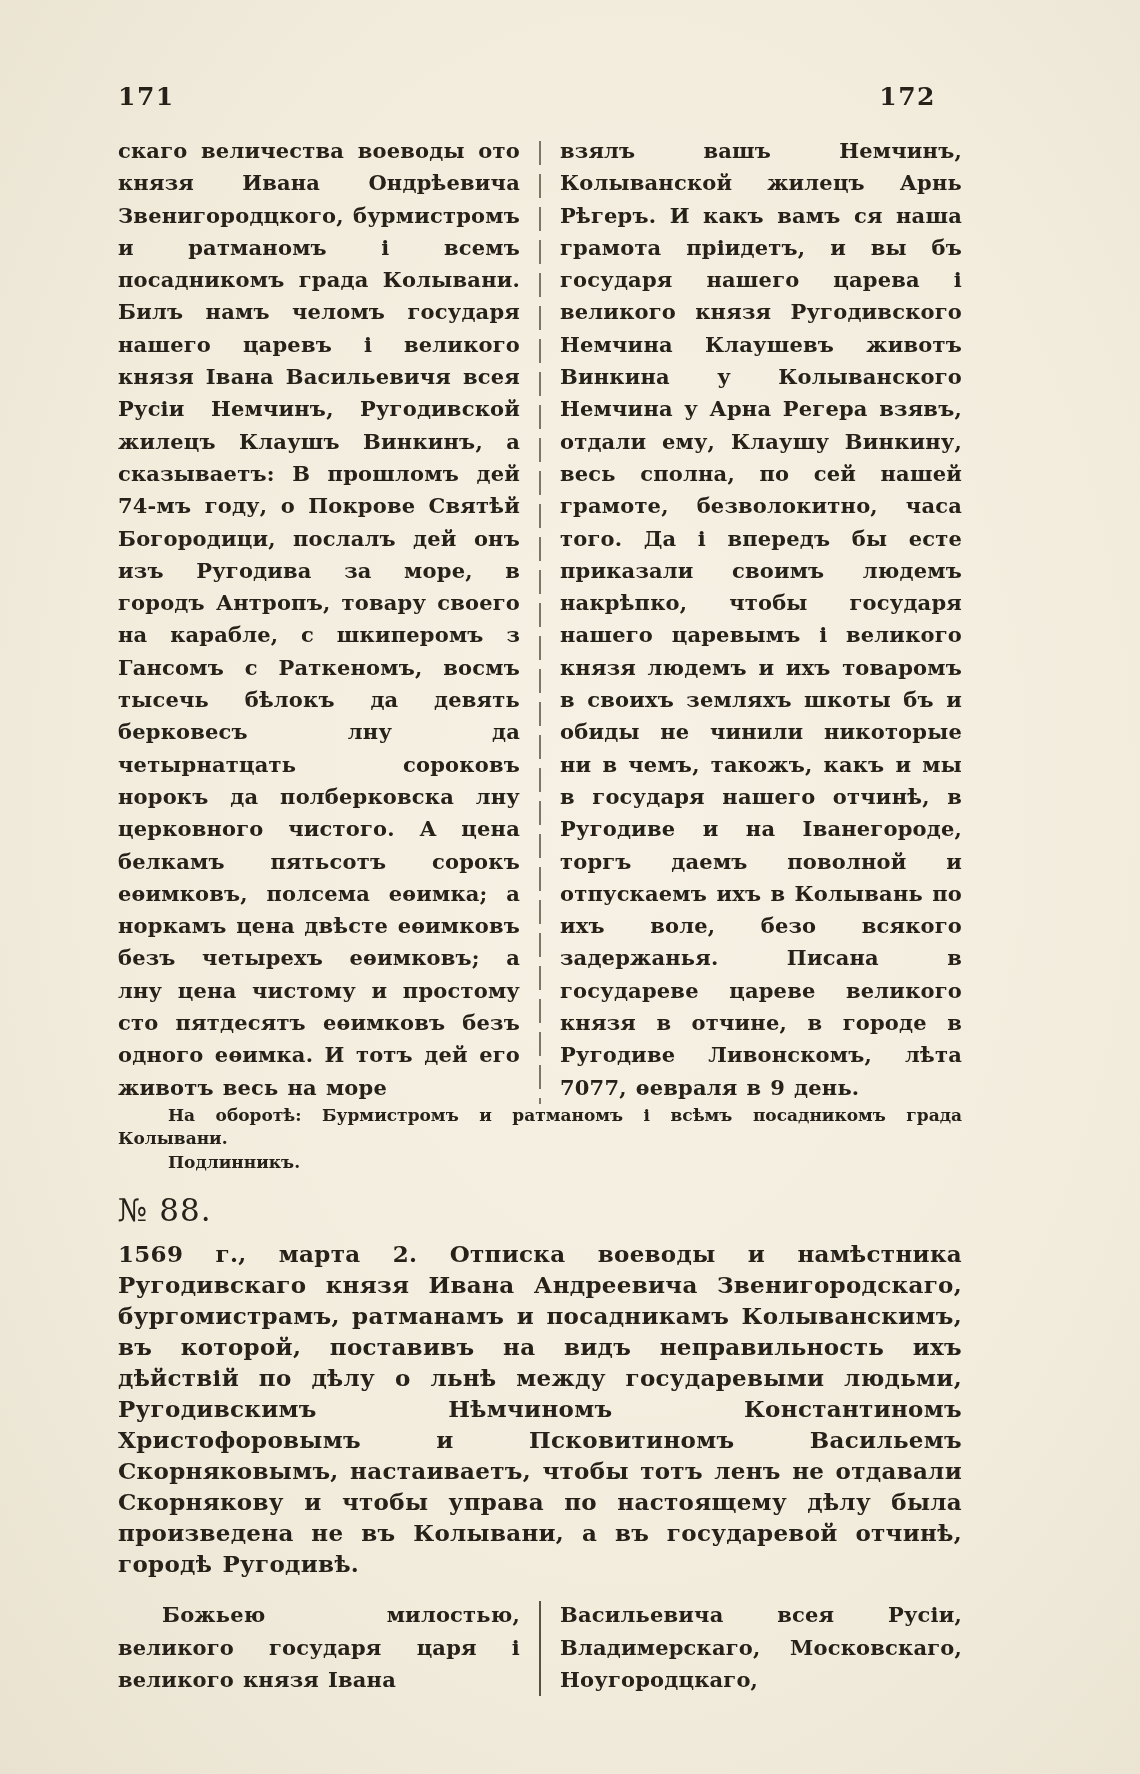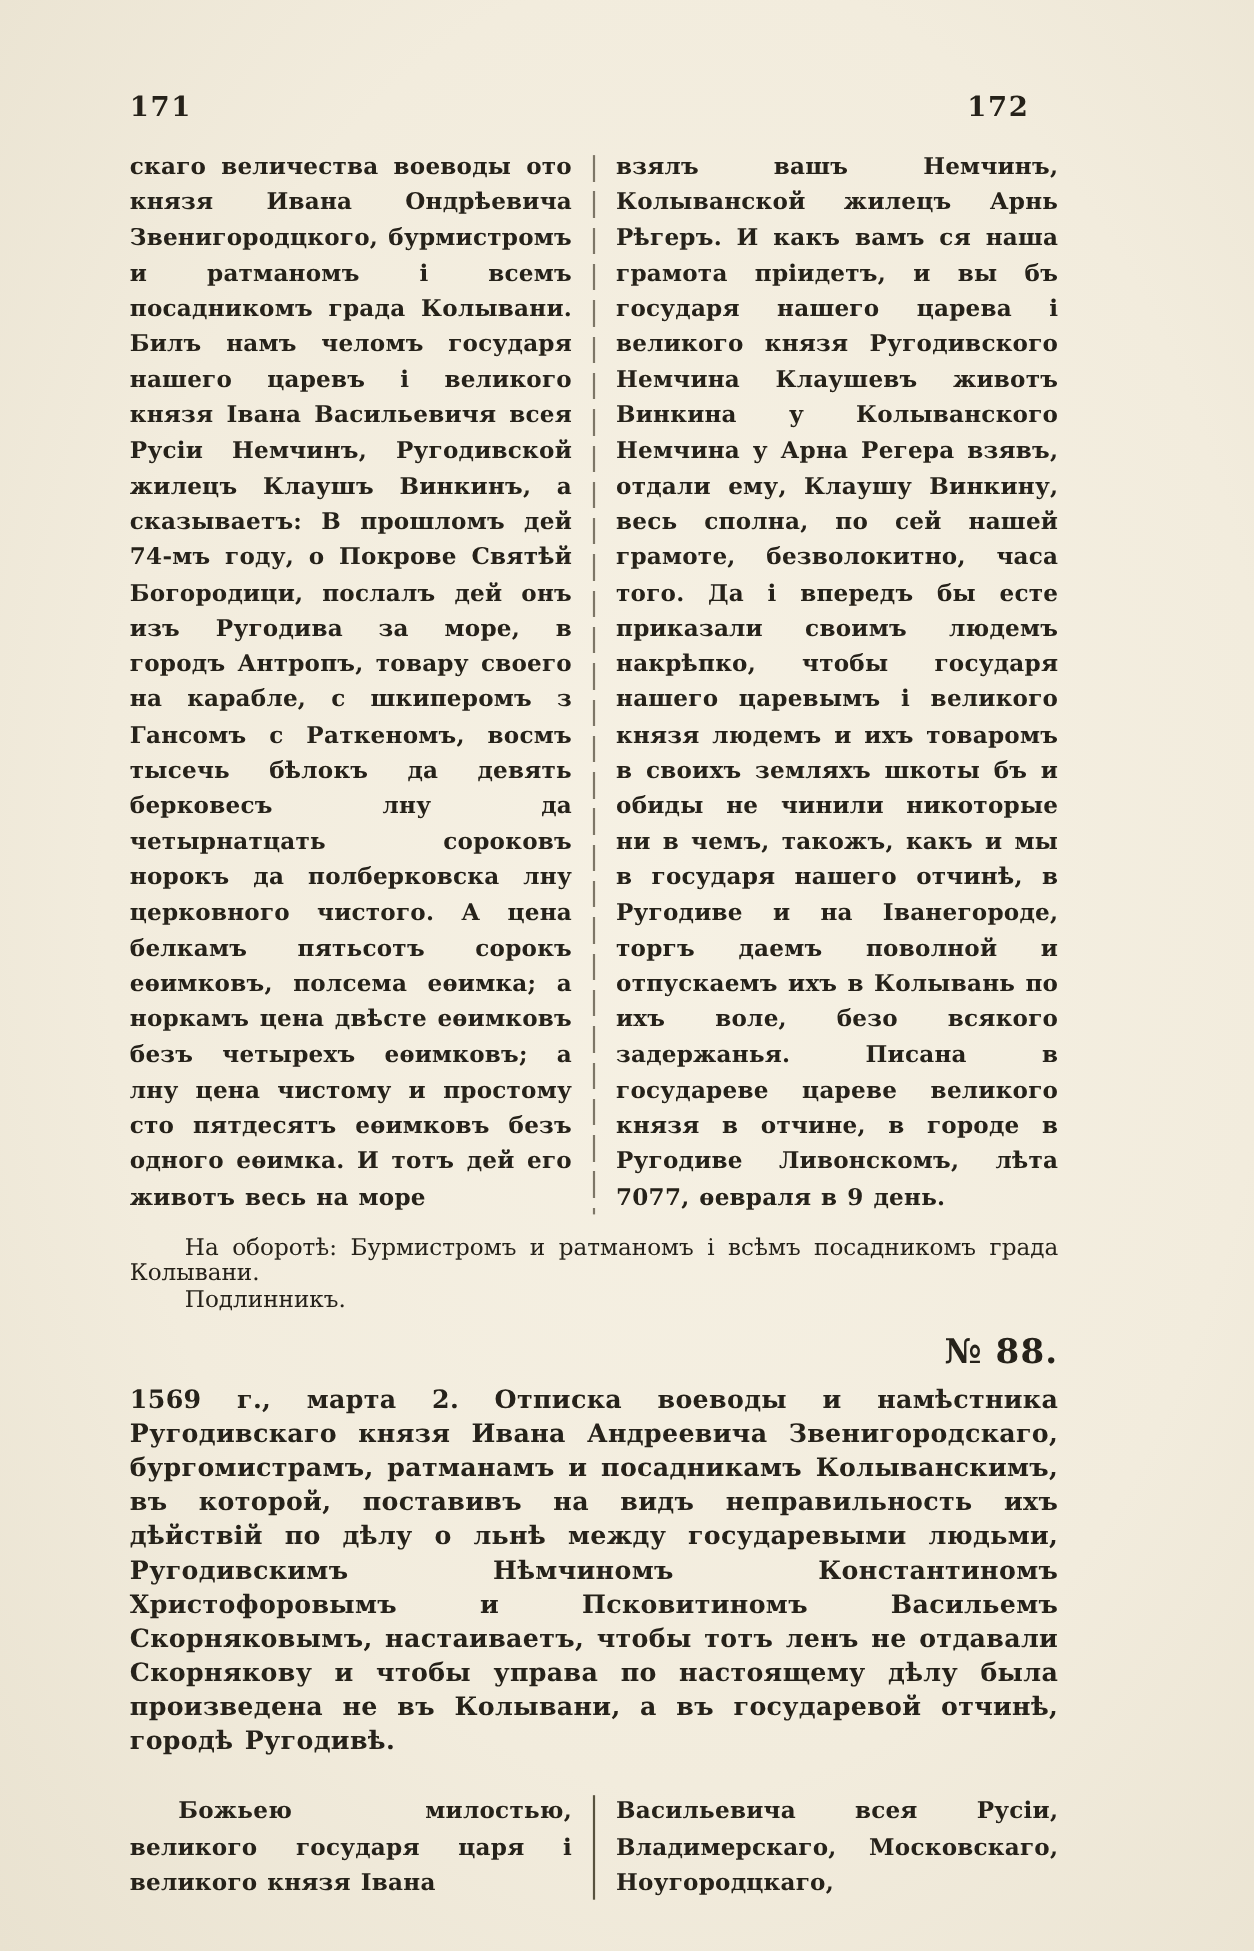--- a/index.html
+++ b/index.html
@@ -44,48 +44,48 @@
     margin: 6px 19px 0 19px;
     background: repeating-linear-gradient(180deg,
       #7d7667 0px, #7d7667 24px,
       rgba(125,118,103,0) 24px, rgba(125,118,103,0) 33px);
   }
   .divider.solid {
     background: #58523f;
     margin-top: 2px;
   }
   .notes {
-    margin-top: 19px;
-    font-size: 21px;
+    margin-top: 0;
+    font-size: 17px;
     line-height: 23.5px;
-    font-weight: 400;
+    font-weight: 700;
   }
   .notes p {
     margin: 0;
     text-indent: 50px;
     text-align: justify;
     word-spacing: 1px;
   }
   .doc-heading {
     margin: 18px 0 8px 0;
-    text-align: right;
+    text-align: left;
     font-size: 31px;
-    font-weight: 700;
+    font-weight: 400;
     letter-spacing: 1px;
   }
   .summary {
     margin: 10px 0 18px 0;
     font-size: 23px;
     line-height: 31px;
     font-weight: 700;
     text-align: justify;
     letter-spacing: 0.3px;
     word-spacing: 2px;
   }
-  .twocol.bottom { margin-top: 32px; }
+  .twocol.bottom { margin-top: 20px; }
   .col.indent-first { text-indent: 44px; }
 </style>
 </head>
 <body>
 
 <div class="content">
 
   <div class="page-numbers">
     <span>171</span>
     <span>172</span>

